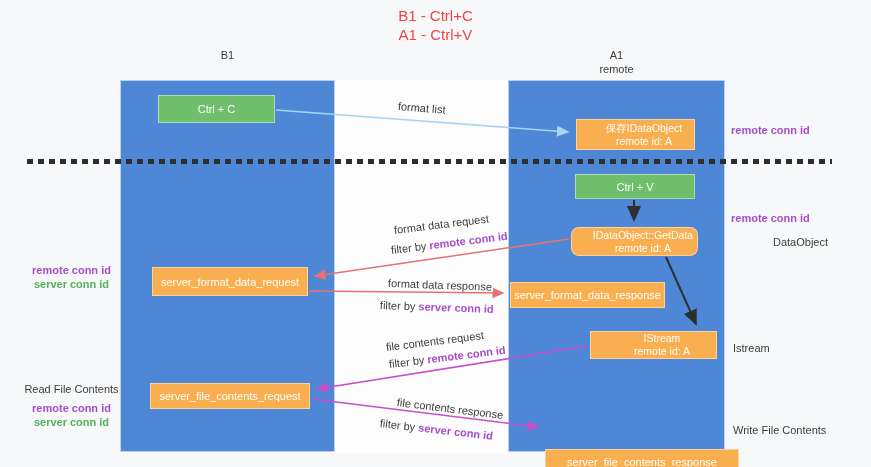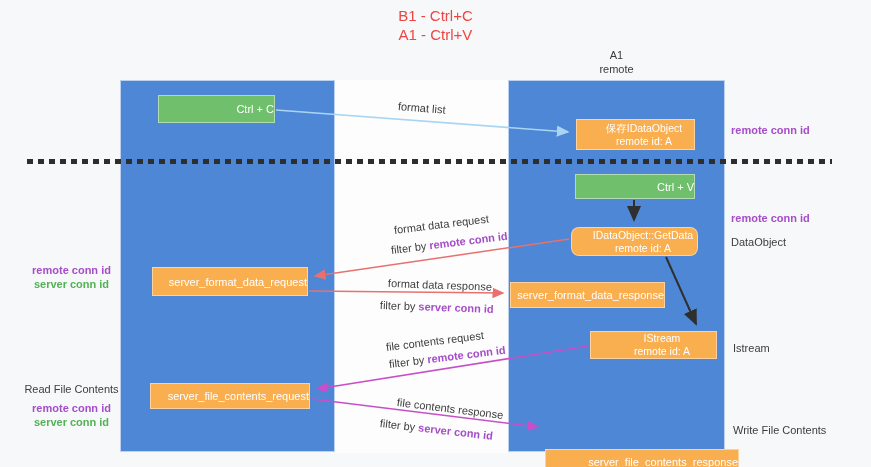--- a/index.html
+++ b/index.html
@@ -14,21 +14,21 @@
   .col-right{left:508px;width:217px;}
   .col-header{position:absolute;top:48px;text-align:center;font-size:11px;line-height:14px;color:#3b3b3b;z-index:2;}
   .col-header.left{left:120px;width:215px;}
   .col-header.right{left:508px;width:217px;}
   .divider{position:absolute;left:27px;top:159px;width:805px;height:5px;z-index:5;
     background:repeating-linear-gradient(90deg,#2e2e2e 0 6px,transparent 6px 11px);}
   .box{position:absolute;display:flex;flex-direction:column;align-items:center;justify-content:center;
     color:#fff;text-align:center;z-index:4;box-sizing:border-box;border:1px solid rgba(255,255,255,.45);}
   .orange{background:#f9ae4f;}
   .green{background:#6fbf6d;}
-  .fs1{font-size:11px;align-items:flex-end;}
+  .fs1{font-size:11px;}
   .fs2{font-size:10.5px;line-height:13px;padding-left:17px;}
   .arrows{position:absolute;left:0;top:0;z-index:3;}
   .alabel{position:absolute;font-size:11px;white-space:nowrap;color:#3d3d3d;transform-origin:left center;z-index:3;}
   .purple{color:#a64dc9;font-weight:bold;}
   .greentx{color:#53b156;font-weight:bold;}
   .sidelabel{position:absolute;font-size:11px;white-space:nowrap;z-index:2;}
   .leftblock{position:absolute;width:95px;text-align:center;font-size:11px;line-height:14px;z-index:2;}
 </style>
 </head>
 <body>
@@ -36,20 +36,21 @@
 <div class="canvas">
 
   <div class="white-strip"></div>
 
   <div class="main-title">
     <div>B1 - Ctrl+C</div>
     <div>A1 - Ctrl+V</div>
   </div>
 
   <div class="col-header left">
+    <div>B1</div>
   </div>
   <div class="col-header right">
     <div>A1</div>
     <div>remote</div>
   </div>
 
   <div class="col col-left"></div>
   <div class="col col-right"></div>
 
   <svg class="arrows" width="871" height="467">
@@ -136,17 +137,17 @@
     <div class="greentx">server conn id</div>
   </div>
   <div class="leftblock" style="left:24px;top:382px;color:#3d3d3d;">Read File Contents</div>
   <div class="leftblock" style="left:24px;top:401px;">
     <div class="purple">remote conn id</div>
     <div class="greentx">server conn id</div>
   </div>
 
   <div class="sidelabel purple" style="left:731px;top:124px;">remote conn id</div>
   <div class="sidelabel purple" style="left:731px;top:212px;">remote conn id</div>
-  <div class="sidelabel" style="left:731px;top:236px;">DataObject</div>
+  <div class="sidelabel" style="left:773px;top:236px;">DataObject</div>
   <div class="sidelabel" style="left:733px;top:342px;">Istream</div>
   <div class="sidelabel" style="left:733px;top:424px;">Write File Contents</div>
 
 </div>
 
 </body></html>

